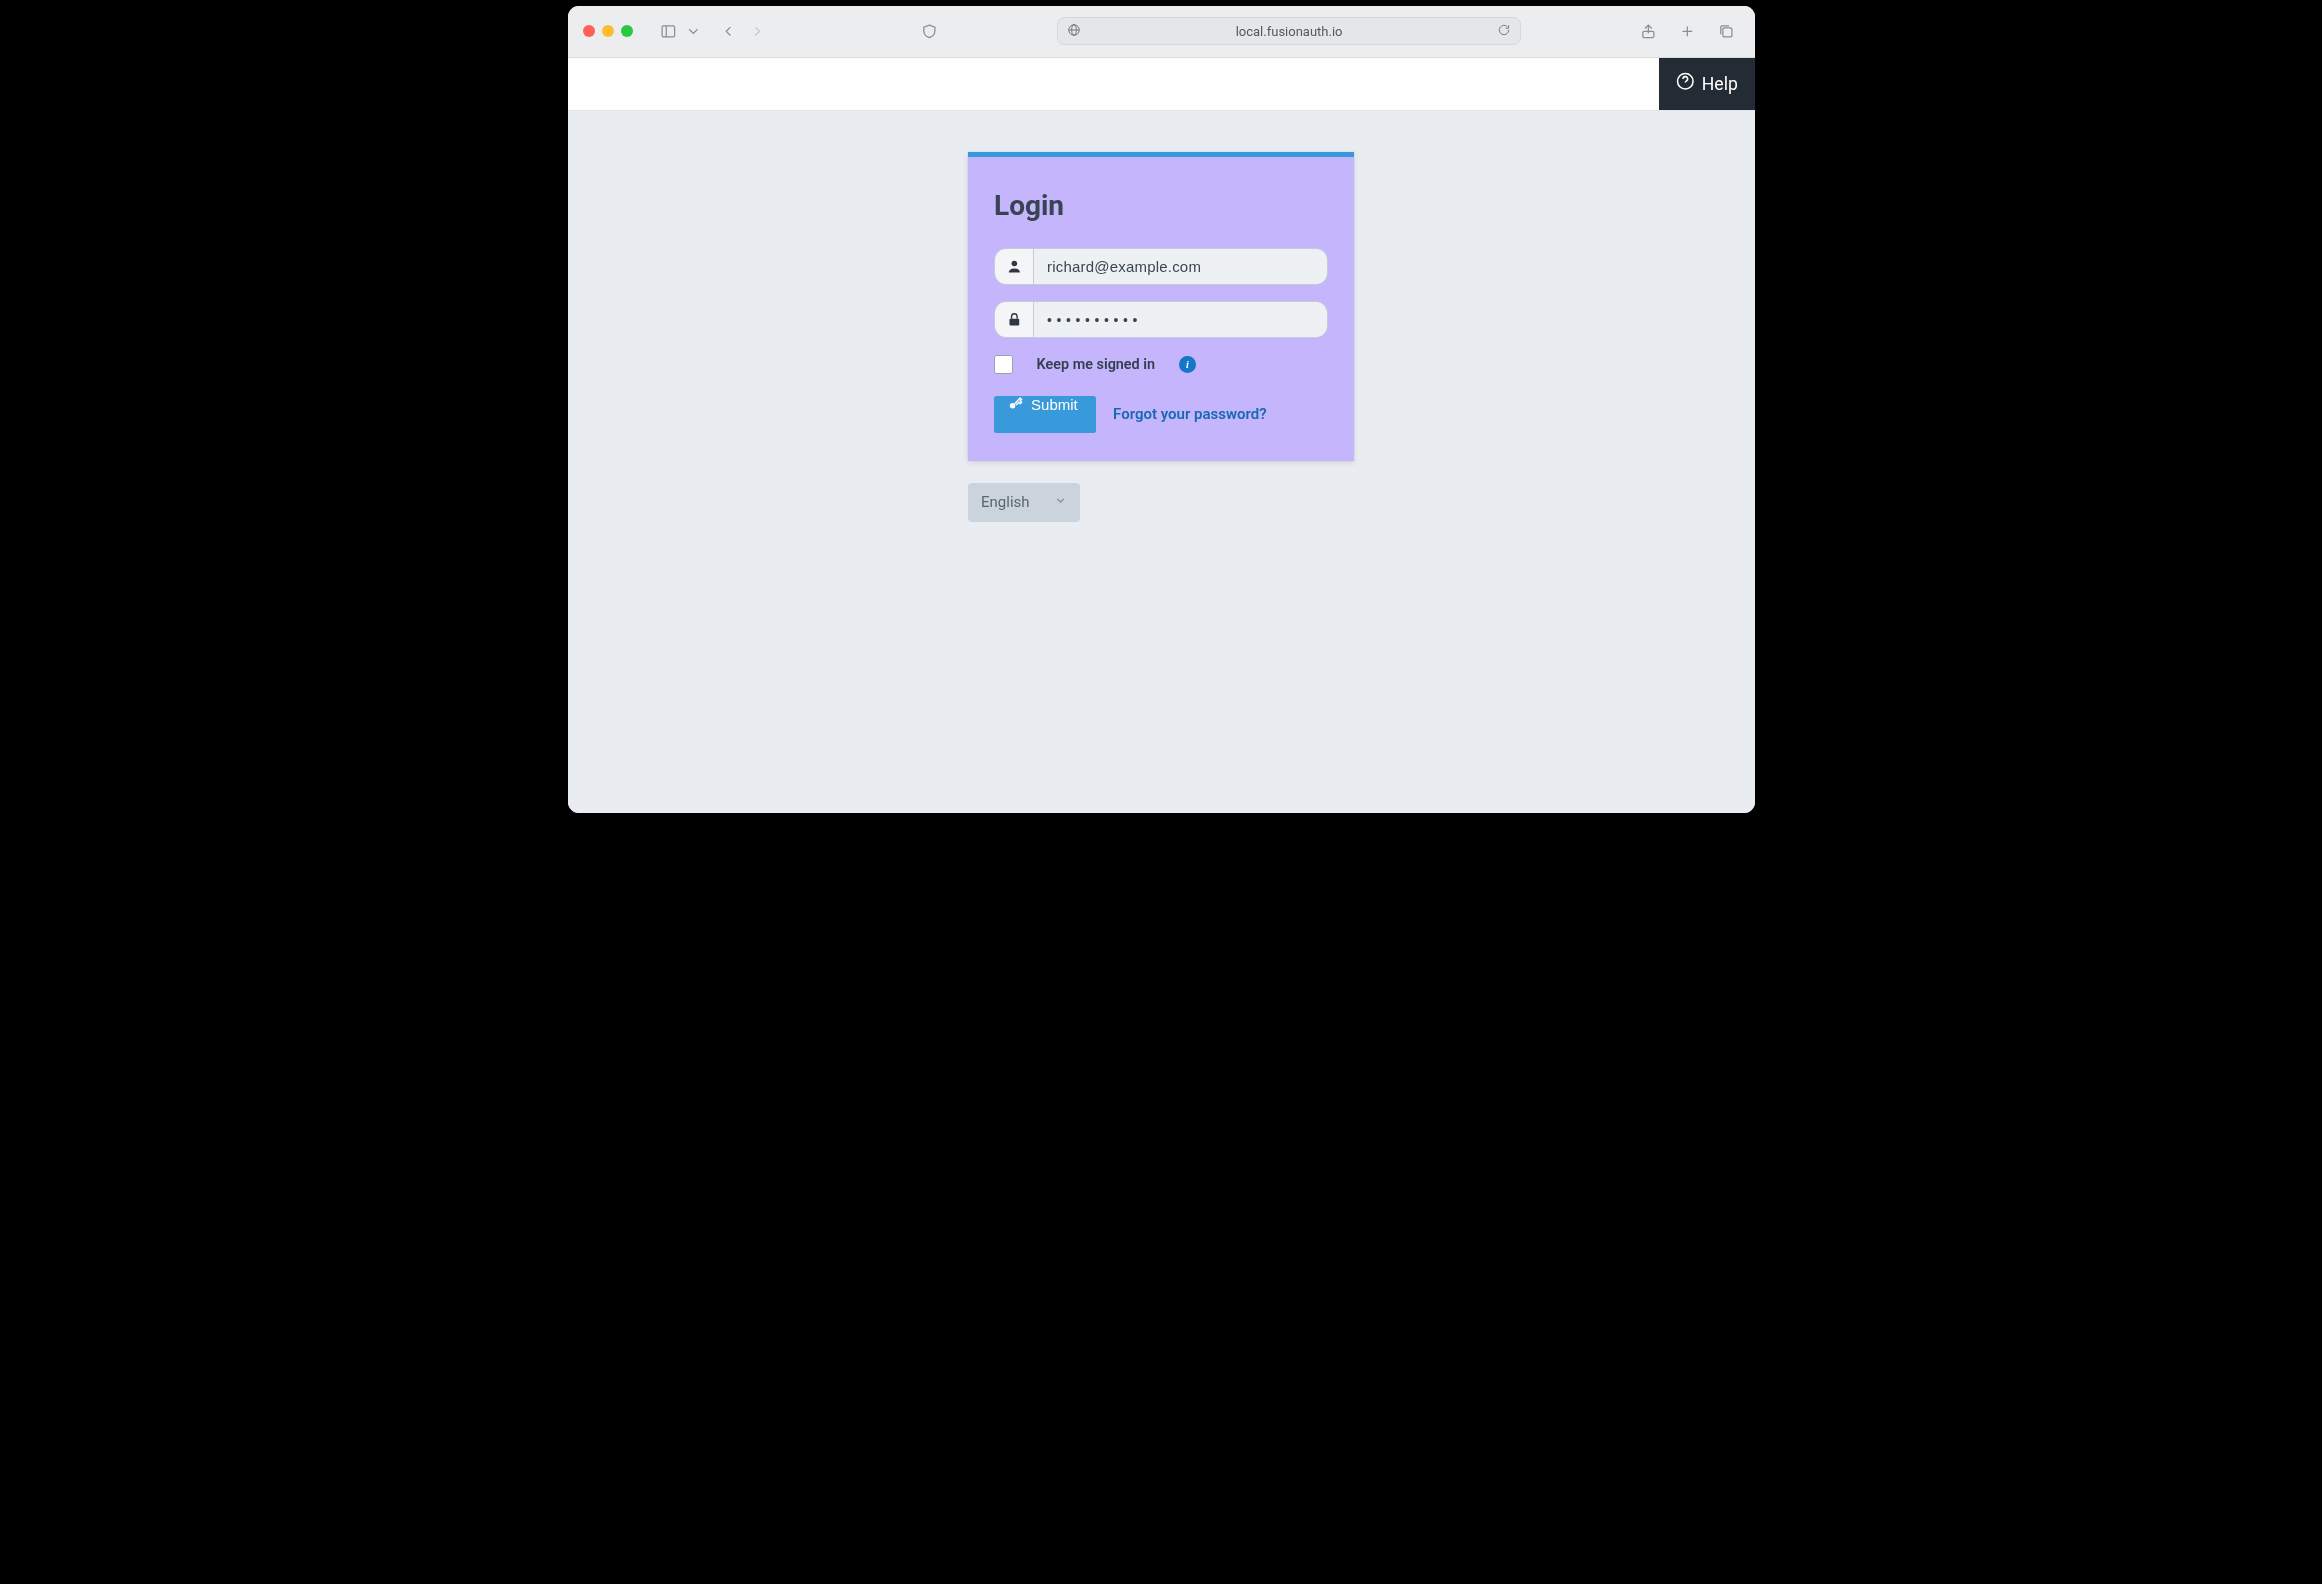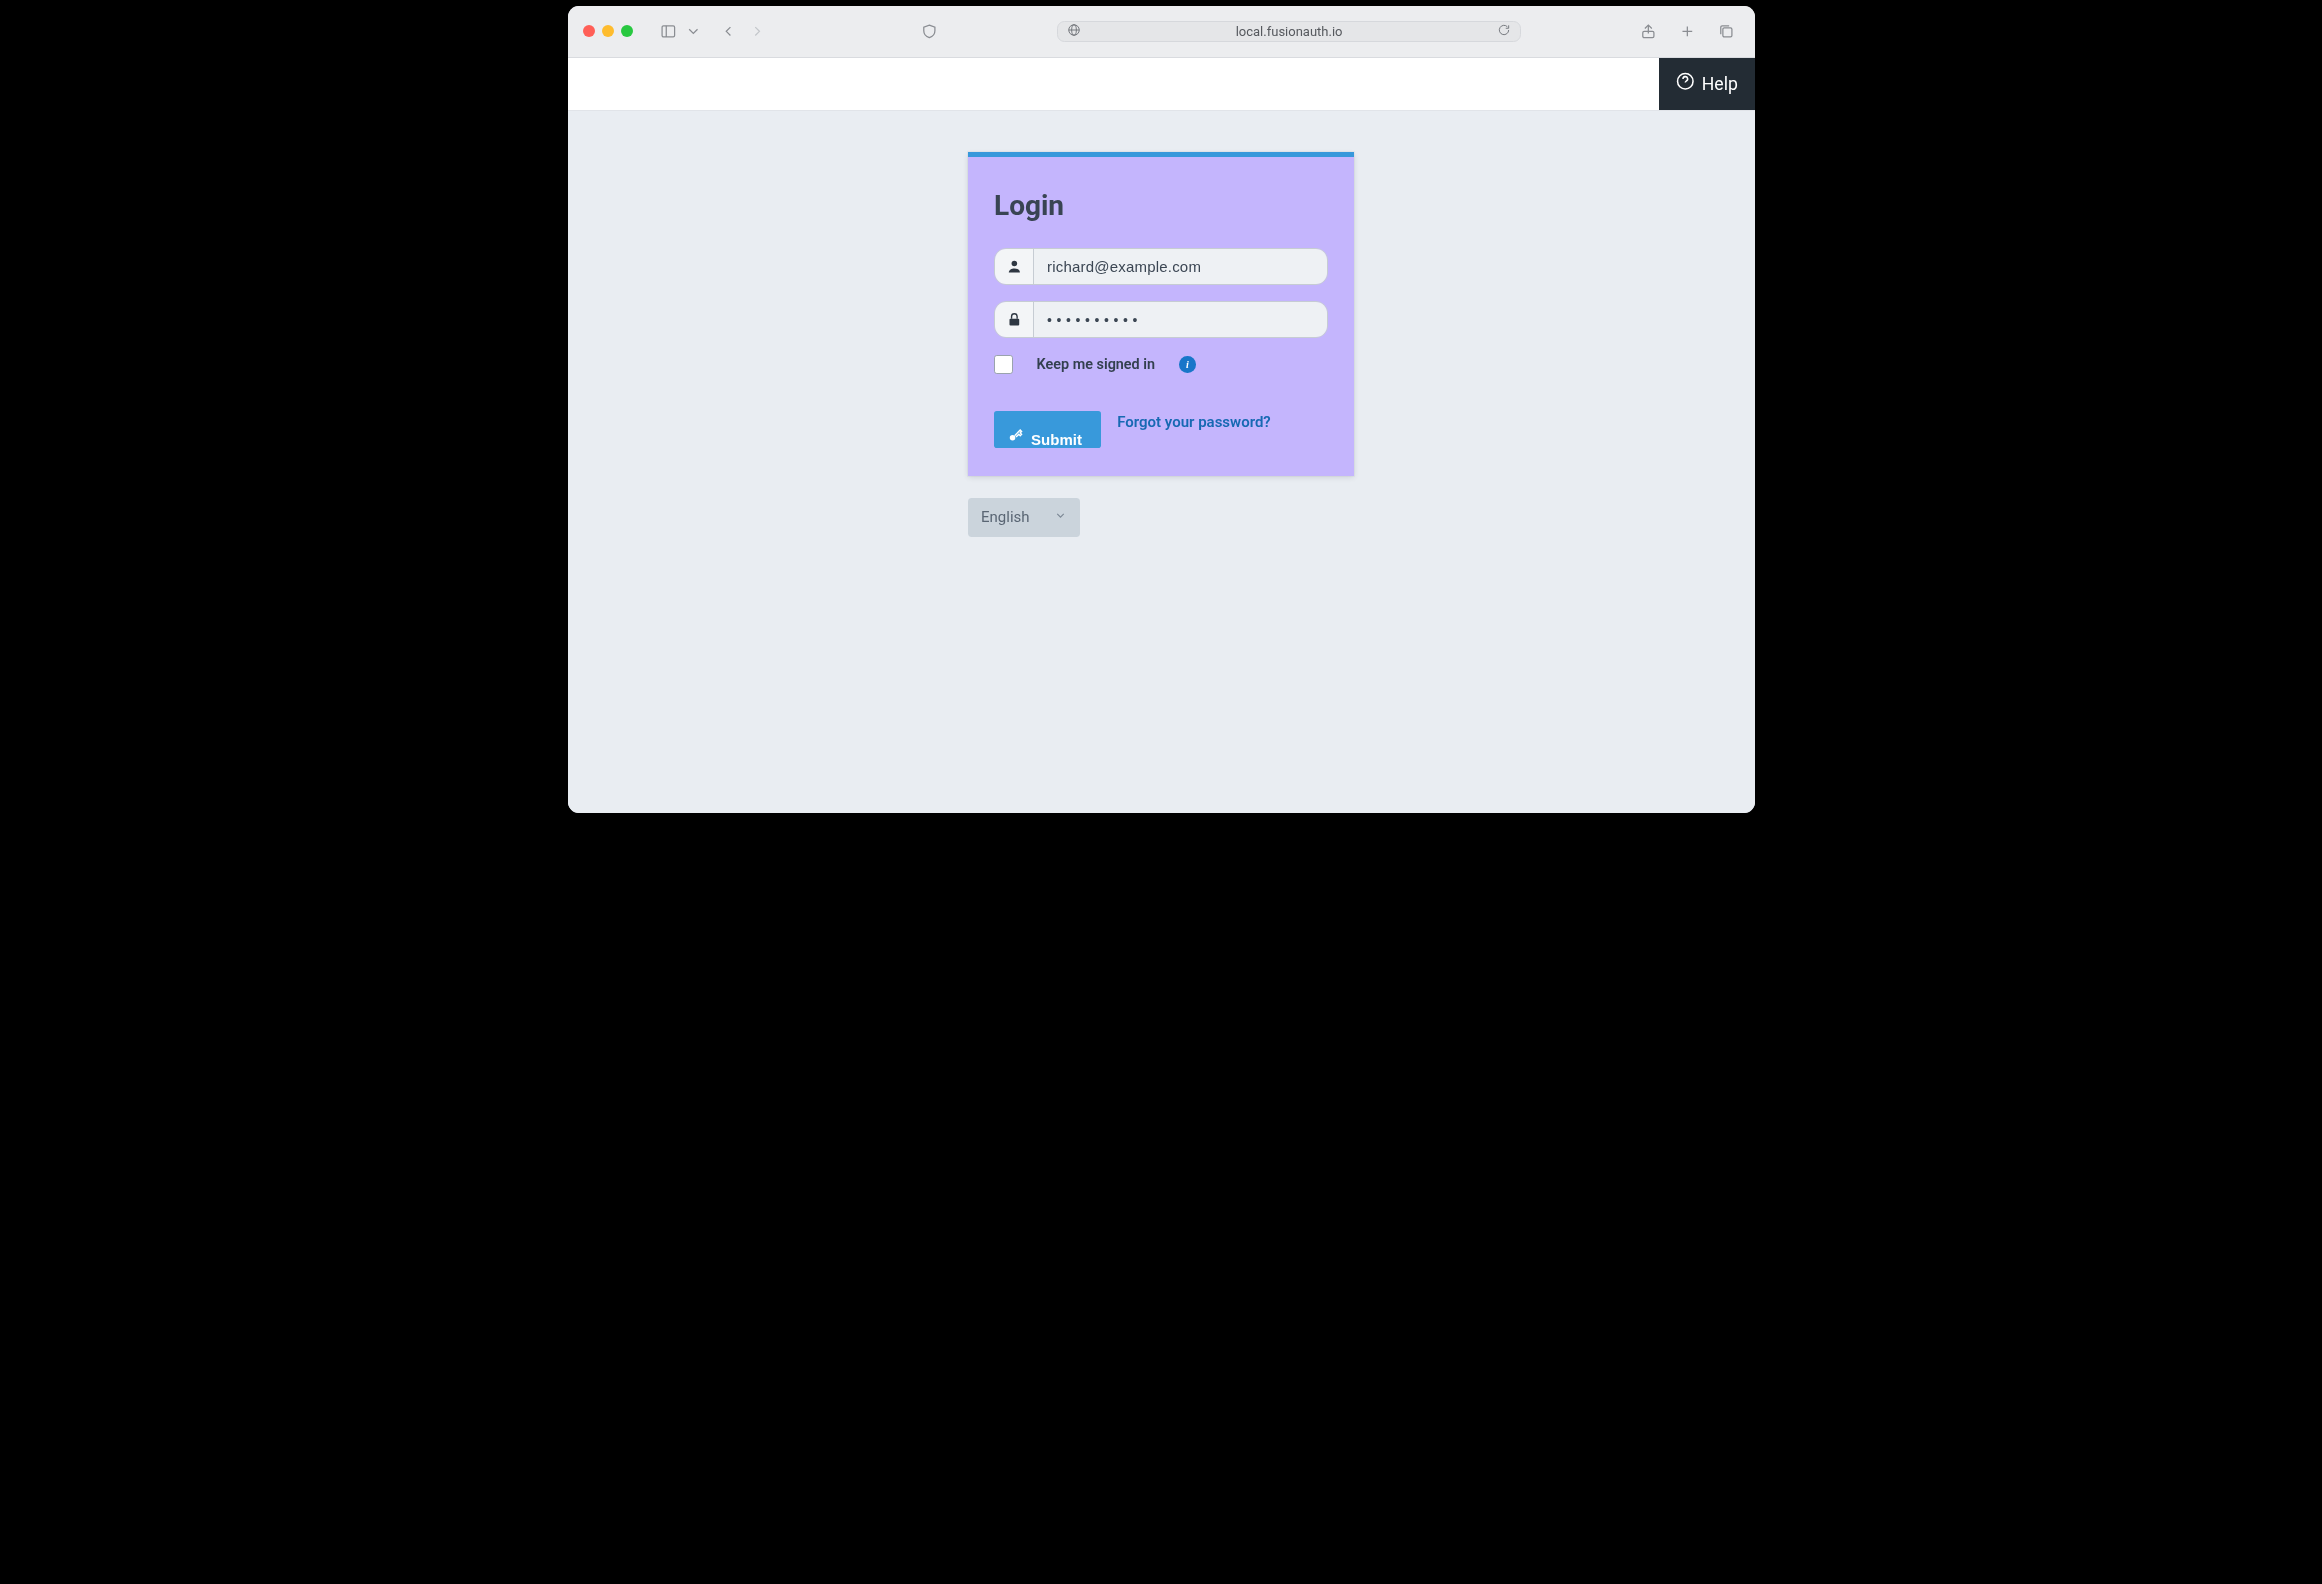--- a/index.html
+++ b/index.html
@@ -43,21 +43,21 @@
     width: 26px; height: 26px;
     display: flex; align-items: center; justify-content: center;
     color: #8a8d92;
     border-radius: 5.6px;
   }
   .tb-btn svg { width: 16.7px; height: 16.7px; stroke: currentColor; fill: none; stroke-width: 1.8; }
   .tb-group { display: flex; align-items: center; gap: 3.7px; }
 
   .addr-wrap { flex: 1; display: flex; justify-content: center; }
   .addr {
-    width: 464px; height: 21px;
+    width: 464px; height: 28px;
     background: #e5e6e8;
     border: 0.9px solid #d6d8dc;
     border-radius: 7.4px;
     display: flex; align-items: center;
     padding: 0 9.3px;
     color: #6f7277;
     font-size: 13px;
     gap: 9.3px;
   }
   .addr .url { flex: 1; text-align: center; color: #56595e; }
@@ -168,24 +168,23 @@
 
   .action-row { display: flex; align-items: center; gap: 16.7px; }
   .submit-btn {
     background: #3899db;
     color: #fff;
     border: none;
     border-radius: 2.8px;
     padding: 0 18.6px 0 13px;
     height: 37px;
     font-size: 15px;
-    font-weight: 700;
-    display: flex; align-items: flex-end; gap: 7.4px;
-    cursor: pointer;
-    margin-top: 15px;
+    font-weight: 400;
+    display: flex; align-items: flex-start; gap: 7.4px;
+    cursor: pointer;
   }
   .submit-btn svg { width: 16.7px; height: 16.7px; fill: #fff; }
   .forgot-link {
     color: #1769b3;
     font-weight: 600;
     font-size: 15px;
     text-decoration: none;
     cursor: pointer;
   }
 

